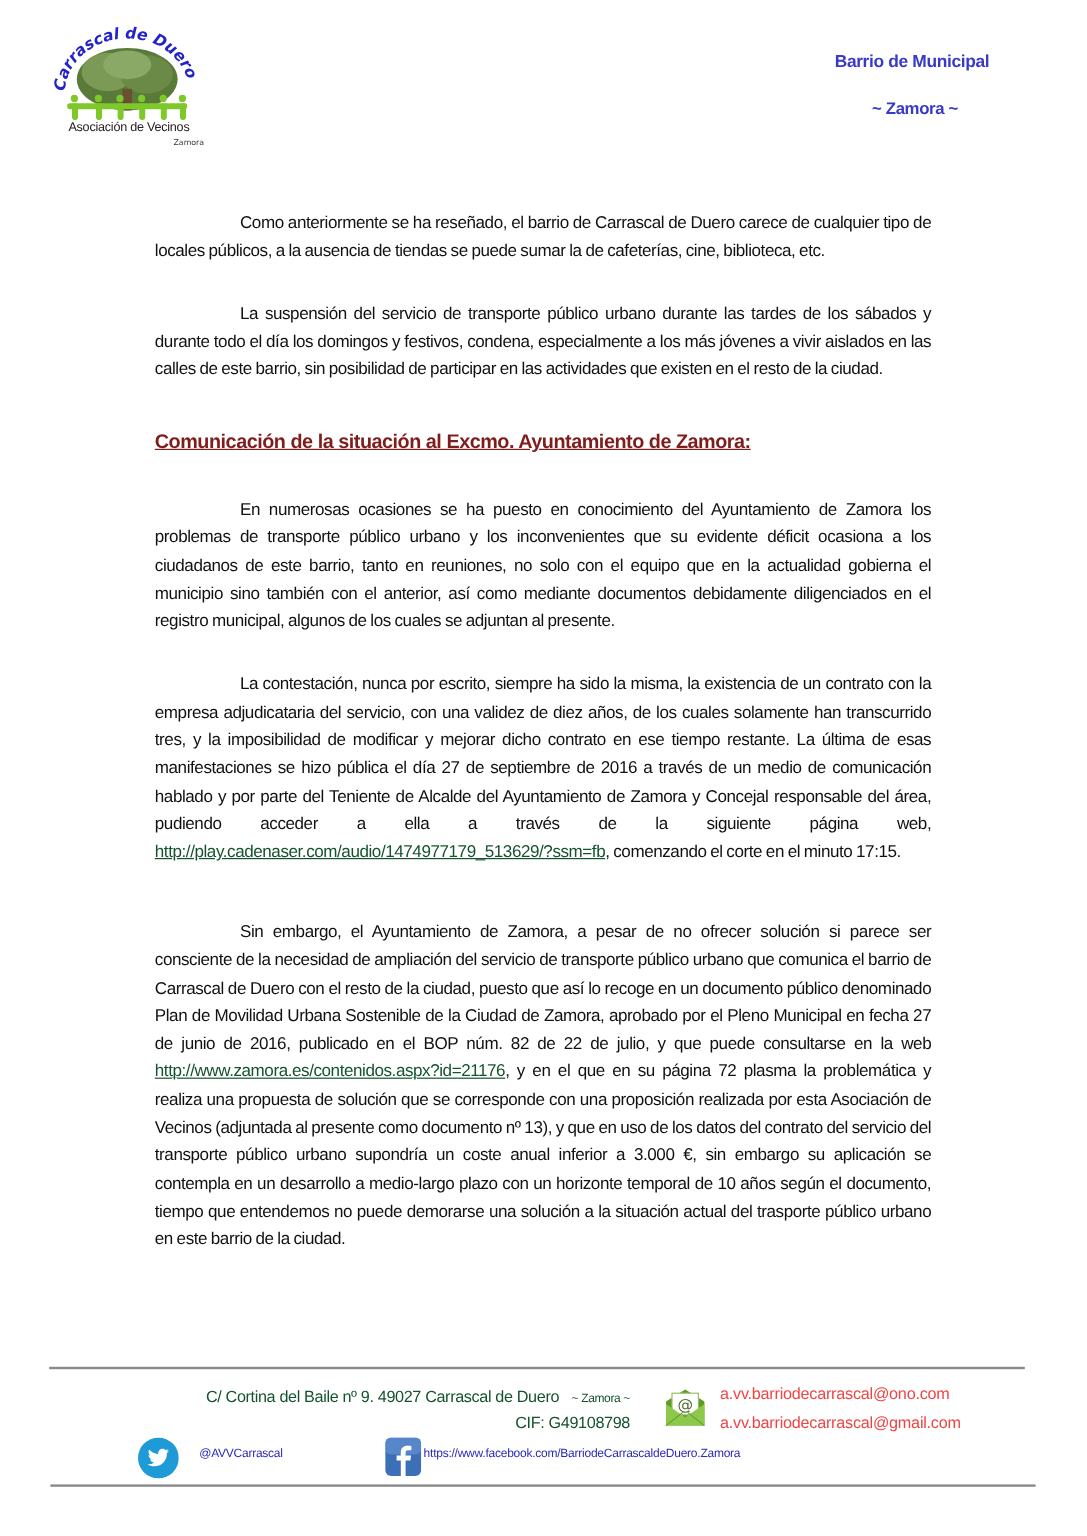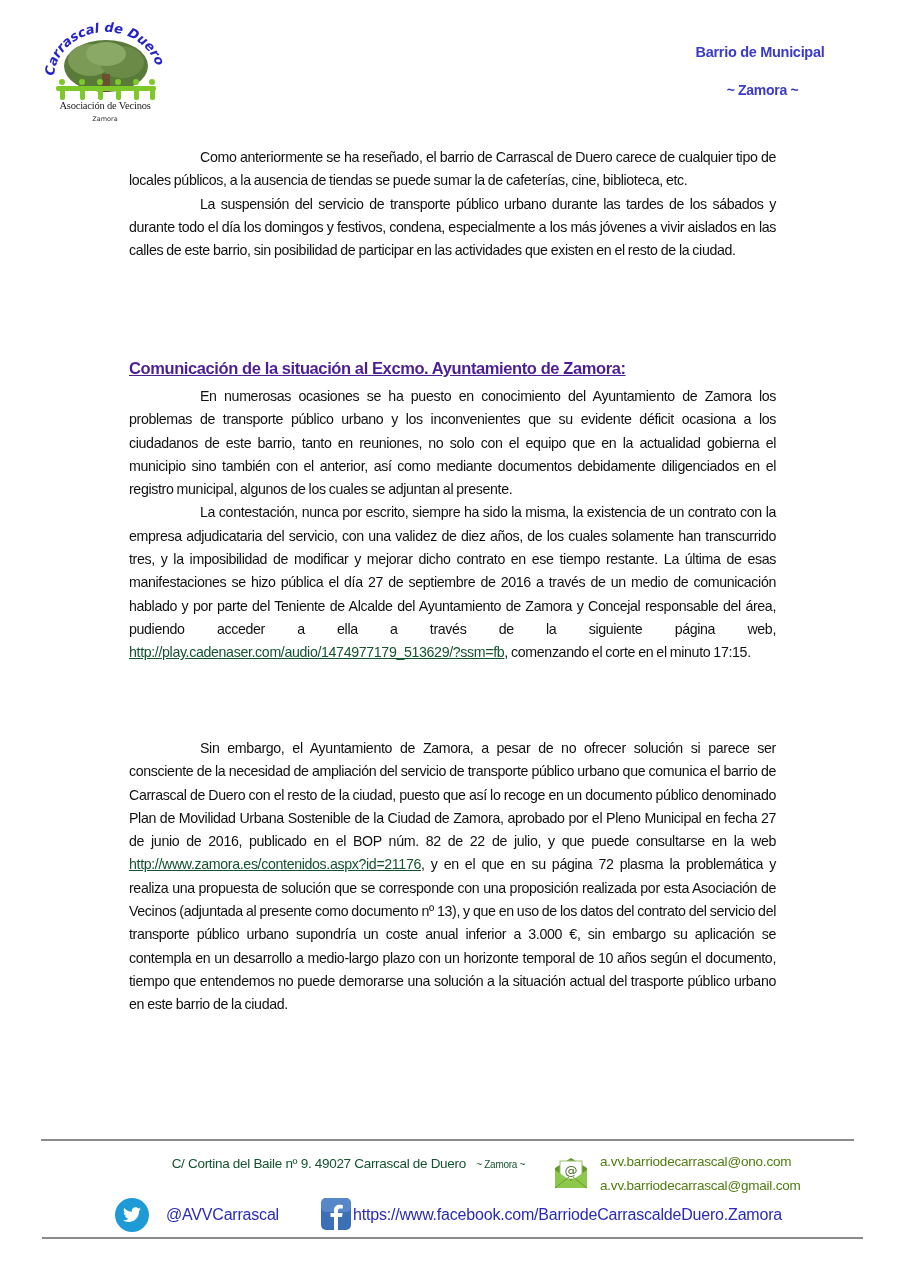--- a/index.html
+++ b/index.html
@@ -1,52 +1,52 @@
 <!DOCTYPE html>
 <html><head>
   <meta charset="utf-8">
   <style>
     * { box-sizing: border-box; margin: 0; padding: 0; }
     html, body { width: 906px; height: 1280px; background: #ffffff; overflow: hidden; }
     body { position: relative; font-family: "Liberation Sans", sans-serif; color: #111; }
 
     .logo { position: absolute; left: 40px; top: 18px; width: 130px; height: 108px; }
     .logo svg { width: 130px; height: 90px; display: block; }
-    .logo-text { position: absolute; left: 0; top: 82px; width: 130px; text-align: center;
-      font-family: Liberation Serif, serif; font-size: 10.5px; color: #222; letter-spacing: -0.2px; }
-    .logo-sub { position: absolute; left: 0; top: 97px; width: 130px; text-align: center;
+    .logo-text { position: absolute; left: 17px; top: 82px; width: 130px; 
+      font-family: Liberation Sans, sans-serif; font-size: 10.5px; color: #222; letter-spacing: -0.2px; }
+    .logo-sub { position: absolute; left: 0; top: 97px; width: 130px; text-align: right;
       font-family: "DejaVu Sans", sans-serif; font-size: 6.5px; color: #333; }
 
     .hdr-right { position: absolute; left: 690px; top: 44px; width: 140px; text-align: center;
       color: #3a3ac8; font-family: "Liberation Sans", sans-serif; font-weight: bold; font-size: 14.5px; letter-spacing: -0.3px; }
     .hdr-right .l1 { position: absolute; left: 0; top: 0; width: 140px; }
     .hdr-right .l2 { position: absolute; left: 0; top: 38px; width: 145px; font-size: 14px; }
 
     .body-text { position: absolute; left: 129px; width: 647px;
       font-family: "Liberation Sans Narrow", "Liberation Sans", sans-serif;
       font-size: 14.2px; line-height: 23.3px; text-align: justify; color: #111;
       letter-spacing: -0.35px; word-spacing: -0.5px; }
-    .body-text p { text-indent: 71px; }
+    .body-text p { text-indent: 71px; margin-top: 29px; }
     .body-text a { color: #14532d; text-decoration: underline; }
 
     .section-title { position: absolute; left: 129px; top: 359px; font-weight: bold;
       font-family: "Liberation Sans", sans-serif; font-size: 16.5px; text-decoration: underline;
-      color: #4c1d95; letter-spacing: -0.4px; text-align: center; }
+      color: #7f1d1d; letter-spacing: -0.4px; text-align: center; }
 
     .rule { position: absolute; height: 2px; background: #8a8a8a; }
 
     .footer-addr { position: absolute; left: 60px; top: 1154px; width: 465px; text-align: right;
       font-family: "Liberation Sans", sans-serif; font-size: 13.5px; color: #14532d; letter-spacing: -0.3px; line-height: 20px; }
     .footer-addr .small { font-size: 10px; }
     .mail-icon { position: absolute; left: 553px; top: 1156px; width: 36px; height: 34px; }
-    .email { position: absolute; left: 600px; font-size: 13.5px; color: #4d7c0f;
+    .email { position: absolute; left: 600px; font-size: 13.5px; color: #ef4444;
       font-family: "Liberation Sans", sans-serif; letter-spacing: -0.2px; text-decoration: none; }
     .tw-icon { position: absolute; left: 115px; top: 1198px; width: 34px; height: 34px; }
     .fb-icon { position: absolute; left: 321px; top: 1198px; width: 30px; height: 32px; }
-    .social { position: absolute; top: 1206px; font-size: 16px; color: #2a2ab8;
+    .social { position: absolute; top: 1206px; font-size: 10px; color: #2a2ab8;
       font-family: "Liberation Sans", sans-serif; letter-spacing: -0.2px; text-decoration: none; }
   </style>
 </head>
 <body>
 
 <div class="logo">
   <svg viewBox="0 0 130 90">
     <defs>
       <path id="arcpath" d="M14,60 A52,46 0 0,1 118,60"></path>
     </defs>
@@ -96,20 +96,21 @@
 </div>
 
 <div class="body-text" style="top:737px;">
   <p><span>Sin embargo, el Ayuntamiento de Zamora, a pesar de no ofrecer solución si parece ser consciente de la necesidad de ampliación del servicio de transporte público urbano que comunica el barrio de Carrascal de Duero con el resto de la ciudad, puesto que así lo recoge en un documento público denominado Plan de Movilidad Urbana Sostenible de la Ciudad de Zamora, aprobado por el Pleno Municipal en fecha 27 de junio de 2016, publicado en el BOP núm. 82 de 22 de julio, y que puede consultarse en la web </span><a>http://www.zamora.es/contenidos.aspx?id=21176</a><span>, y en el que en su página 72 plasma la problemática y realiza una propuesta de solución que se corresponde con una proposición realizada por esta Asociación de Vecinos (adjuntada al presente como documento nº 13), y que en uso de los datos del contrato del servicio del transporte público urbano supondría un coste anual inferior a 3.000 €, sin embargo su aplicación se contempla en un desarrollo a medio-largo plazo con un horizonte temporal de 10 años según el documento, tiempo que entendemos no puede demorarse una solución a la situación actual del trasporte público urbano en este barrio de la ciudad.</span></p>
 </div>
 
 <div class="rule" style="left:41px; top:1139px; width:813px;"></div>
 
 <div class="footer-addr">
   <div><span>C/ Cortina del Baile nº 9. 49027 Carrascal de Duero</span>&nbsp;&nbsp;&nbsp;<span class="small">~ Zamora ~</span></div>
+  <div>CIF: G49108798</div>
 </div>
 
 <svg class="mail-icon" viewBox="0 0 36 34">
   <path d="M2,12 L18,2 L34,12 L34,32 L2,32 Z" fill="#5f9a2a"></path>
   <rect x="7" y="5" width="22" height="18" fill="#ffffff" stroke="#9bbf6a"></rect>
   <text x="18" y="19" text-anchor="middle" font-size="13" font-family="DejaVu Sans, sans-serif" fill="#4a6a2a">@</text>
   <path d="M2,14 L18,25 L34,14 L34,32 L2,32 Z" fill="#8cc84a"></path>
   <path d="M2,32 L16,21 M34,32 L20,21" stroke="#6a9a32" stroke-width="1"></path>
 </svg>
 <a class="email" style="top:1154px;">a.vv.barriodecarrascal@ono.com</a>

